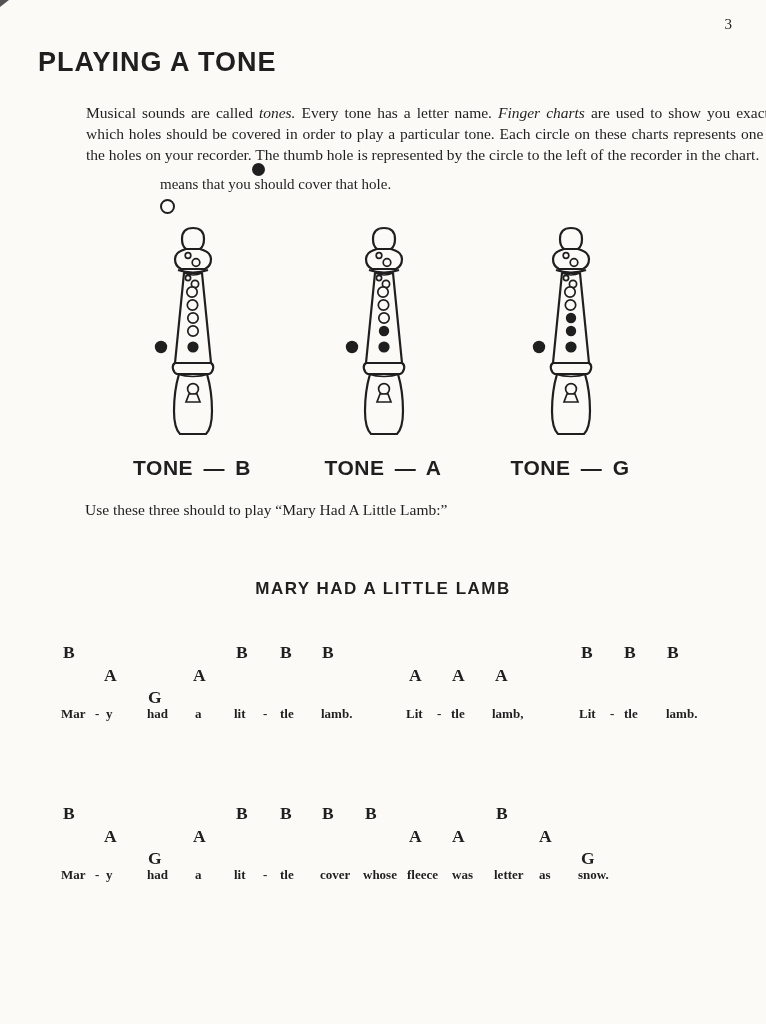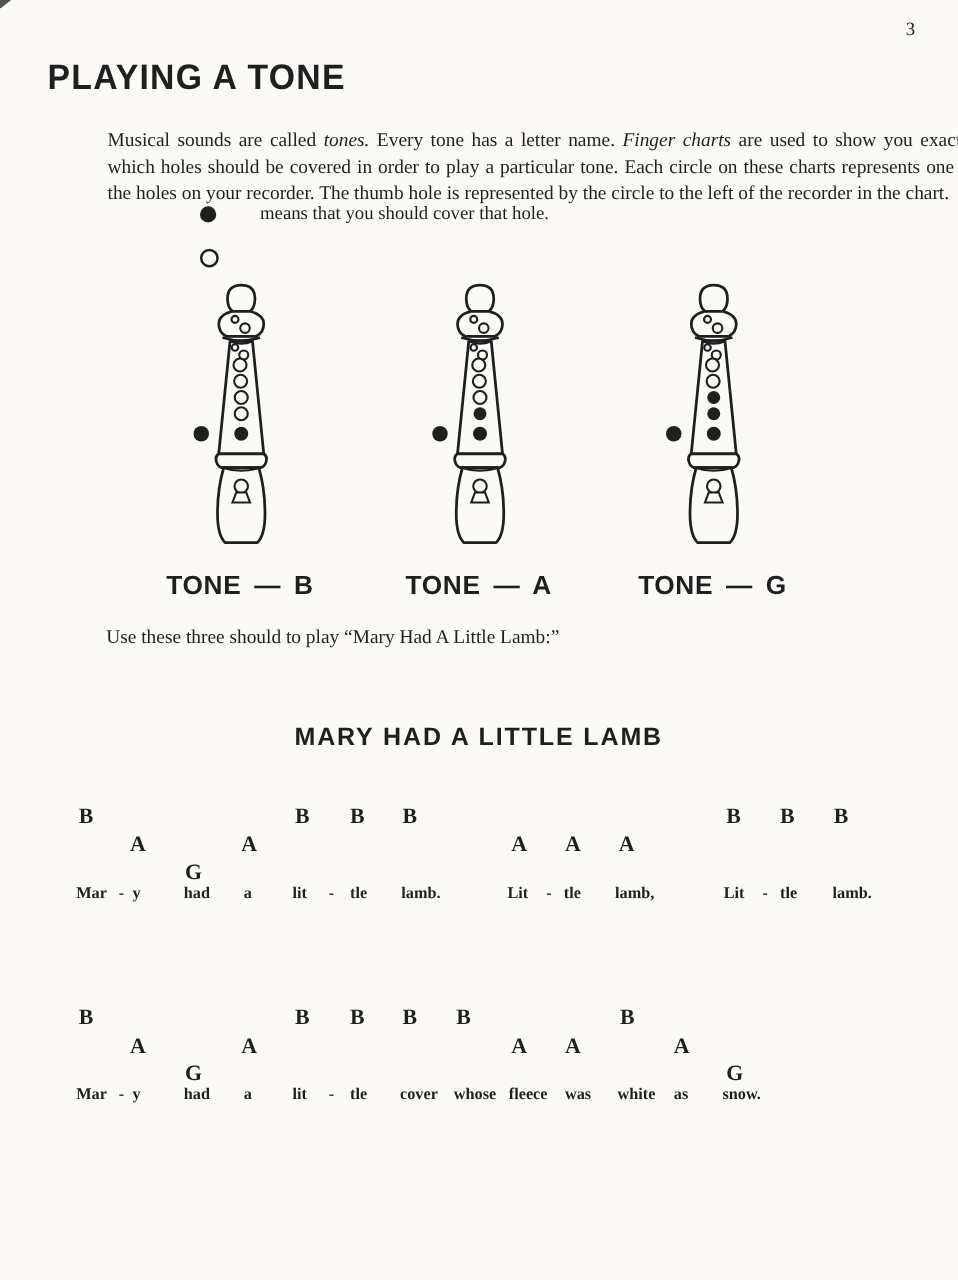--- a/index.html
+++ b/index.html
@@ -20,21 +20,21 @@
   .page-title{
     position:absolute;left:38px;top:28px;
     font-family:"Liberation Sans", sans-serif;
     font-weight:900;font-size:27px;letter-spacing:1px;
     transform:scaleY(1.05);transform-origin:left top;
   }
   .intro{
     position:absolute;left:38px;top:86px;width:695px;
     font-size:15.5px;line-height:21px;text-align:justify;margin-left:48px;
   }
-  .legend-row{position:absolute;left:160px;display:flex;align-items:center;}
+  .legend-row{position:absolute;left:160px;display:flex;align-items:center;flex-direction:column;}
   .legend-row-1{top:163px;}
   .legend-row-2{top:199px;}
   .hole-symbol{width:13px;height:13px;border-radius:50%;margin-right:35px;flex:0 0 auto;}
   .hole-filled{background:#1f1f1f;}
   .hole-open{background:#fbfaf7;border:2px solid #1f1f1f;width:11px;height:11px;}
   .legend-text{font-size:15px;white-space:nowrap;}
   .charts{position:absolute;left:0;top:226px;width:766px;height:270px;}
   .recorder-figure{position:absolute;top:0;width:130px;text-align:center;}
   .recorder-figure.f0{left:127px;}
   .recorder-figure.f1{left:318px;}
@@ -43,21 +43,21 @@
     font-family:"Liberation Sans", sans-serif;
     font-weight:900;font-size:21px;letter-spacing:.5px;word-spacing:4px;
     margin-top:10px;white-space:nowrap;
   }
   .instruction{
     position:absolute;left:85px;top:501px;font-size:15.5px;
   }
   .song-title{
     position:absolute;left:0;top:579px;width:766px;text-align:center;
     font-family:"Liberation Sans", sans-serif;
-    font-weight:900;font-size:20px;letter-spacing:1.5px;
+    font-weight:900;font-size:17px;letter-spacing:1.5px;
   }
   .song-line{position:absolute;left:0;width:766px;height:90px;}
   .song-line-1{top:644px;}
   .song-line-2{top:805px;}
   .note{
     position:absolute;font-weight:bold;font-size:17.5px;line-height:17px;
     font-family:"Liberation Serif", serif;
   }
   .lyric{
     position:absolute;top:63px;font-weight:bold;font-size:13px;line-height:14px;
@@ -225,16 +225,16 @@
     <span class="lyric" style="left: 106px;">y</span>
     <span class="lyric" style="left: 147px;">had</span>
     <span class="lyric" style="left: 195px;">a</span>
     <span class="lyric" style="left: 234px;">lit</span>
     <span class="lyric" style="left: 263px;">-</span>
     <span class="lyric" style="left: 280px;">tle</span>
     <span class="lyric" style="left: 320px;">cover</span>
     <span class="lyric" style="left: 363px;">whose</span>
     <span class="lyric" style="left: 407px;">fleece</span>
     <span class="lyric" style="left: 452px;">was</span>
-    <span class="lyric" style="left: 494px;">white</span>
+    <span class="lyric" style="left: 494px;">letter</span>
     <span class="lyric" style="left: 539px;">as</span>
     <span class="lyric" style="left: 578px;">snow.</span>
   </div>
 
 </body></html>

